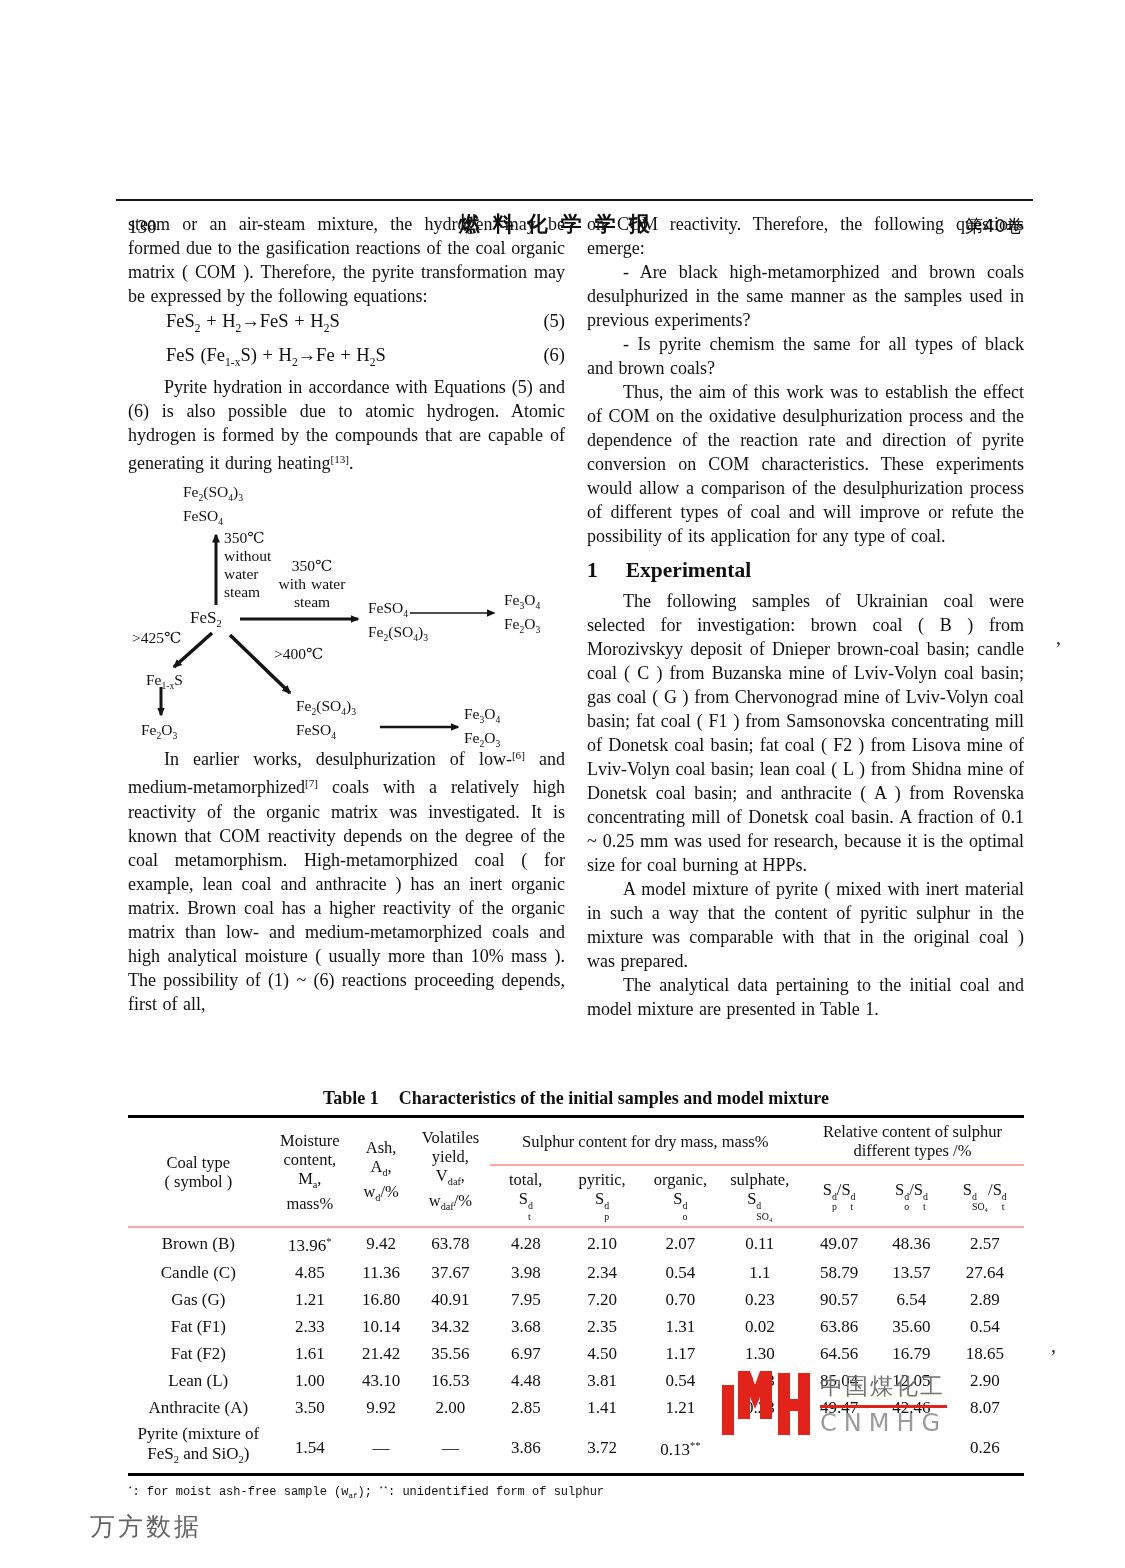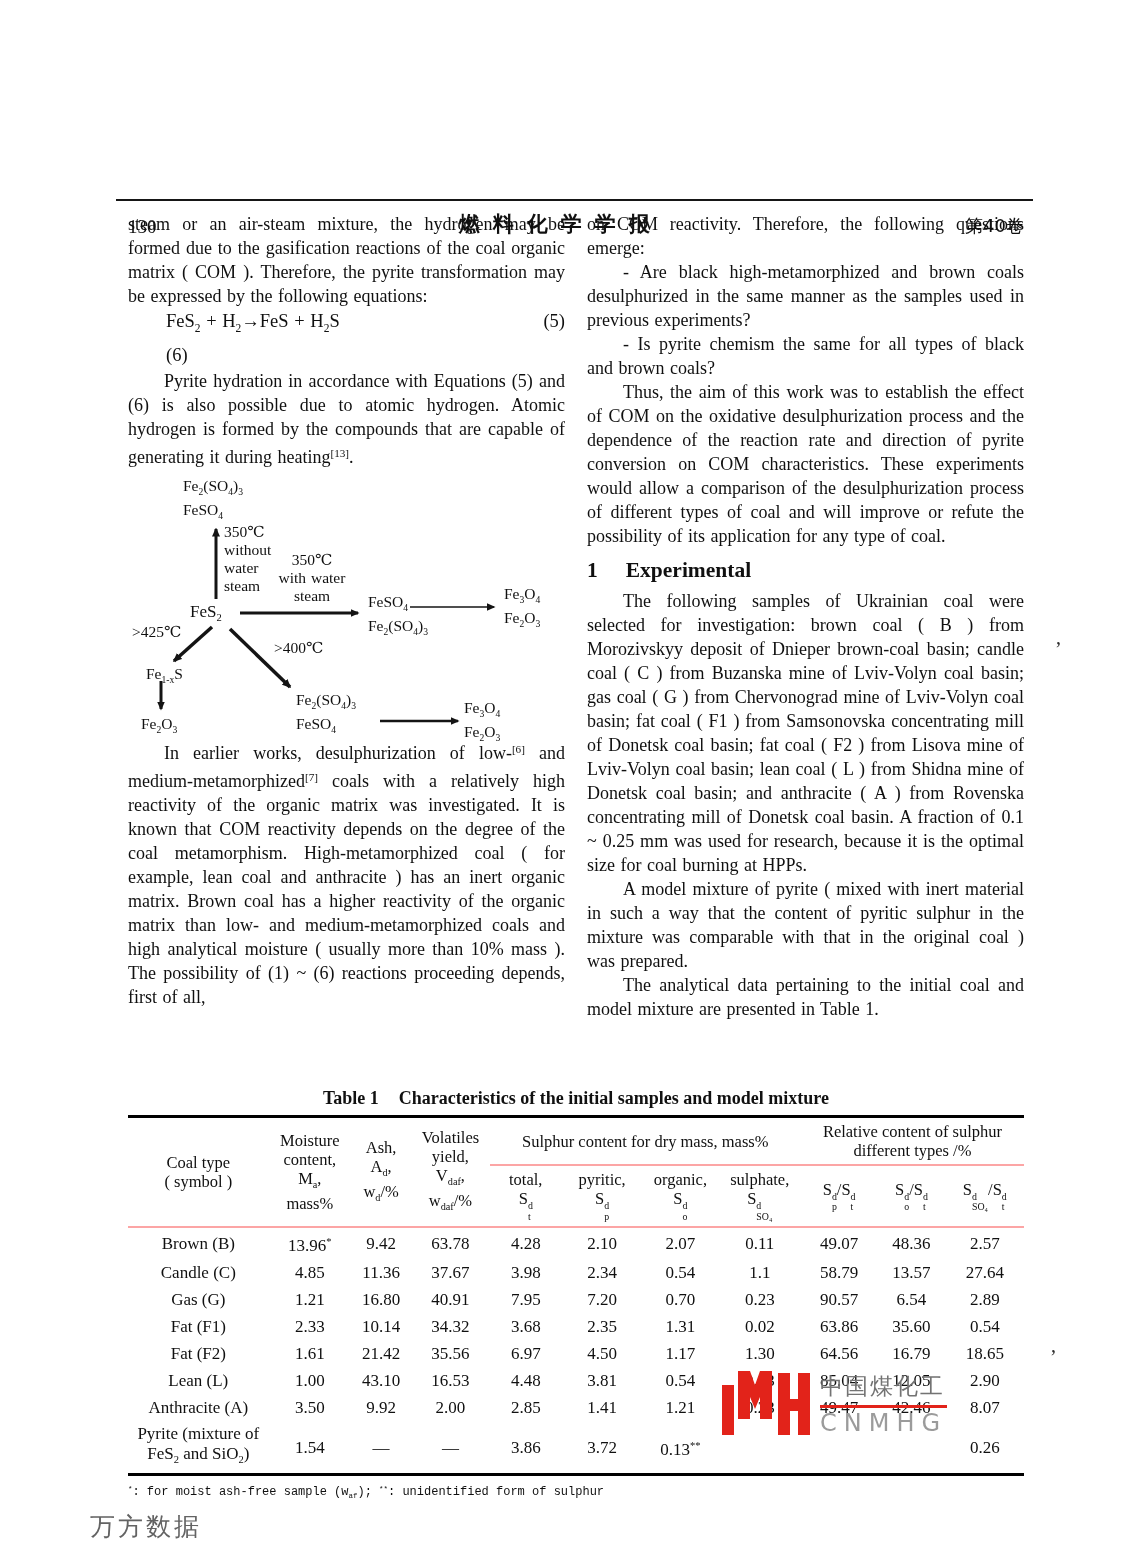--- a/index.html
+++ b/index.html
@@ -76,20 +76,21 @@
   </div>
   <div class="hdr-rule"></div>
 
   <div class="col col-left">
     <p class="body">steam or an air-steam mixture, the hydrogen may be formed due to the gasification reactions of the coal organic matrix ( COM ). Therefore, the pyrite transformation may be expressed by the following equations:</p>
     <div class="eq">
       <span>FeS<sub>2</sub> + H<sub>2</sub>→FeS + H<sub>2</sub>S</span>
       <span>(5)</span>
     </div>
     <div class="eq">
+      <span>FeS (Fe<sub>1-x</sub>S) + H<sub>2</sub>→Fe + H<sub>2</sub>S</span>
       <span>(6)</span>
     </div>
     <p class="body ind">Pyrite hydration in accordance with Equations (5) and (6) is also possible due to atomic hydrogen. Atomic hydrogen is formed by the compounds that are capable of generating it during heating<sup>[13]</sup>.</p>
 
     <div class="figure">
       <svg width="437" height="258" viewBox="0 0 437 258">
         <defs>
           <marker id="ah" markerWidth="9" markerHeight="8" refX="7.5" refY="4" orient="auto" markerUnits="userSpaceOnUse">
             <path d="M0,0 L9,4 L0,8 Z" fill="#141414"></path>
           </marker>

